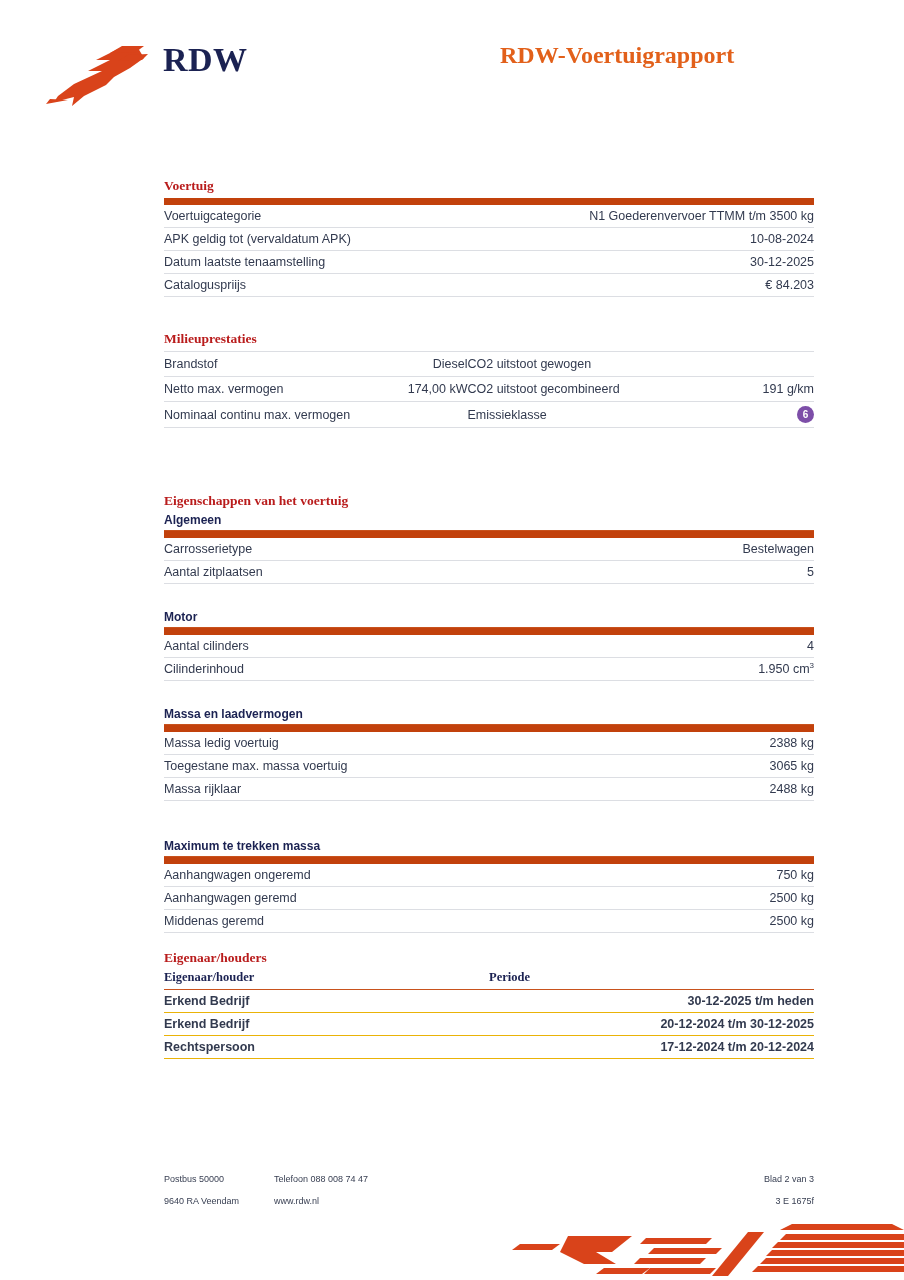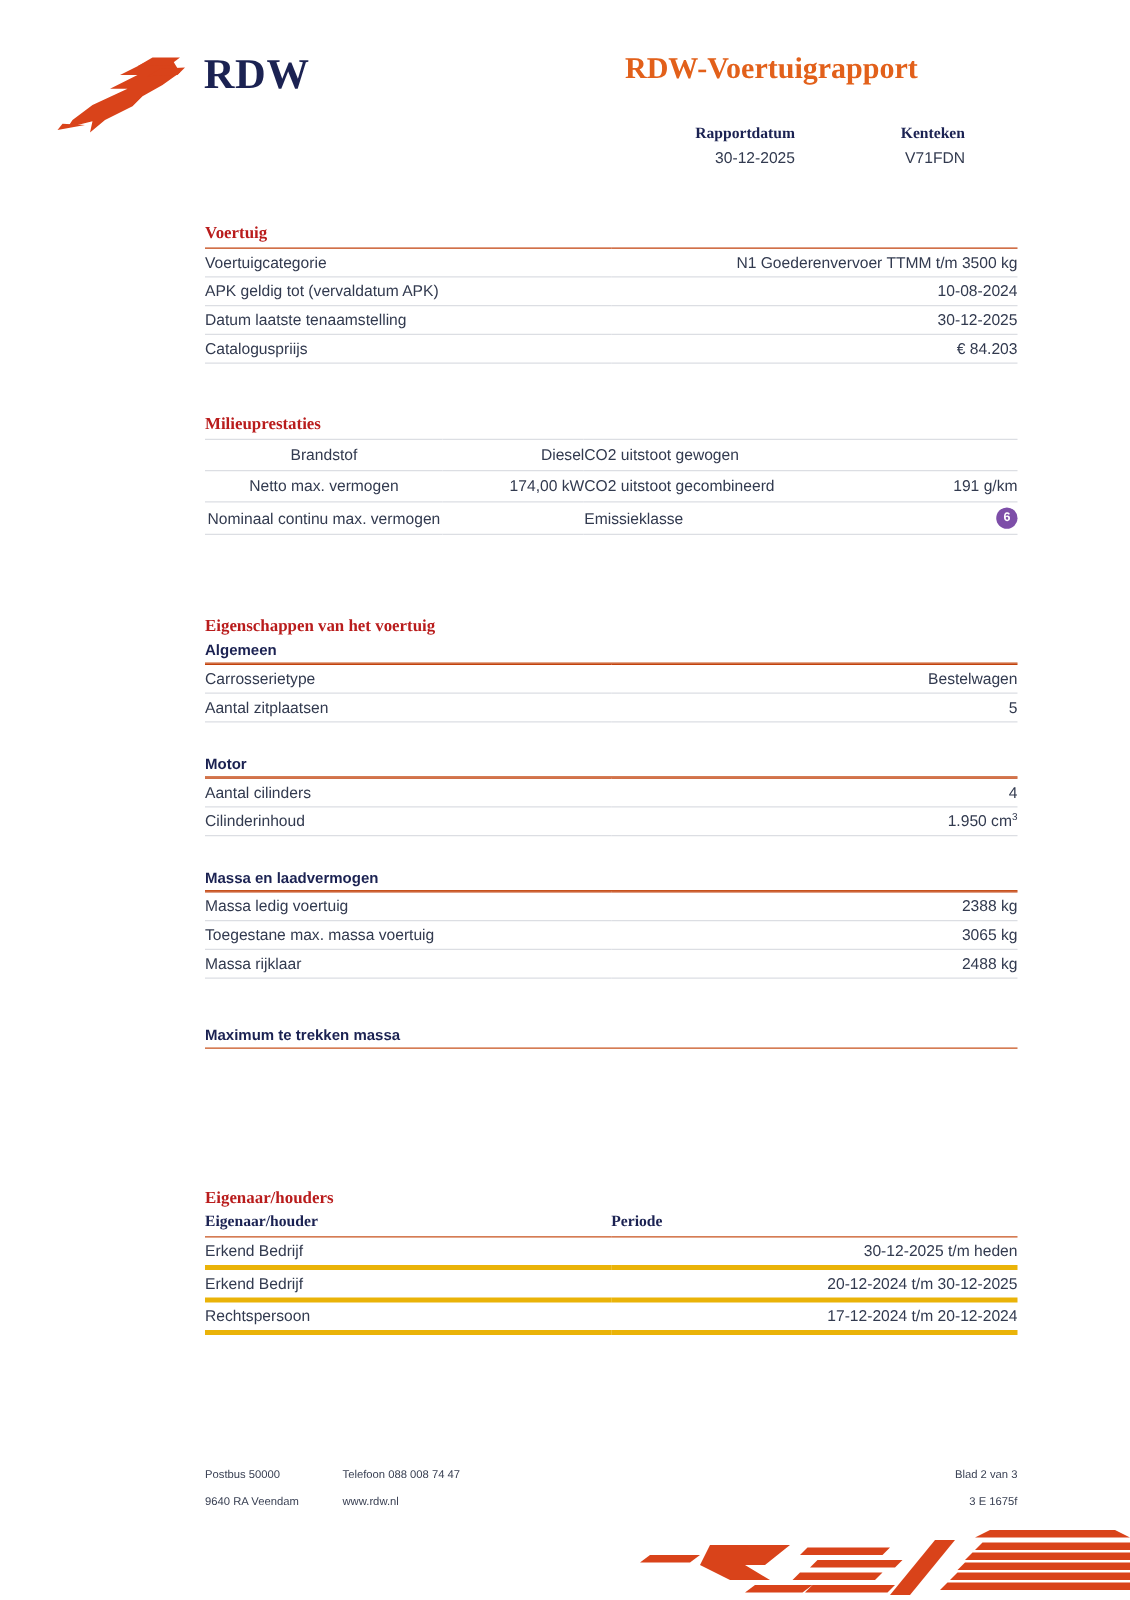--- a/index.html
+++ b/index.html
@@ -99,38 +99,38 @@
     table-layout: fixed;
   }
   table.kv td {
     font-size: 12.5px;
     color: #323a4f;
     padding: 4px 0 4px 0;
     border-bottom: 1px solid #dcdee3;
     vertical-align: bottom;
     line-height: 14px;
   }
-  table.kv tr:first-child td { border-top: 1px solid #c2410c; }
+  table.kv tr:first-child td { border-top: 7px solid #c2410c; }
   .top-no-border tr:first-child td { border-top: none; }
   td.val { text-align: right; }
   td.lbl { text-align: left; }
 
   
   table.quad { width: 650px; border-collapse: collapse; table-layout: fixed; }
   table.quad td {
     font-size: 12.5px;
     color: #323a4f;
     padding: 4px 0 4px 0;
     border-bottom: 1px solid #dcdee3;
     vertical-align: bottom;
     line-height: 16px;
     height: 16px;
   }
   table.quad tr:first-child td { border-top: 1px solid #dcdee3; }
-  td.q-l1 { width: 190px; text-align: center; }
+  td.q-l1 { width: 190px; text-align: left; }
   td.q-v1 { width: 113px; text-align: right; padding-right: 41px; }
   td.q-l2 { width: 200px; text-align: left; }
   td.q-v2 { width: 146px; text-align: right; }
 
   .badge {
     display: inline-block;
     width: 17px; height: 17px;
     border-radius: 50%;
     background: #7d4ea8;
     color: #ffffff;
@@ -150,22 +150,23 @@
     color: #1b2252;
     padding: 0 0 4px 0;
     border-bottom: 1px solid #c8521d;
   }
   table.owners th.h-l { text-align: left; }
   table.owners th.h-r { text-align: left; margin-top: 37px; }
   table.owners td {
     font-size: 12.5px;
     color: #323a4f;
     padding: 4px 0 4px 0;
-    border-bottom: 4px solid #eab308;
+    border-bottom: 1px solid #eab308;
     line-height: 14px;
+    font-weight: bold;
   }
   table.owners td.o-r { text-align: right; }
 
   sup { font-size: 8px; vertical-align: super; line-height: 0; }
 
   
   .footer {
     position: absolute;
     left: 164px; top: 1168px;
     width: 650px;
@@ -198,30 +199,20 @@
           <path d="M104 10 L84 11 L74 17 L98 16 Z"></path>
           <path d="M6 55 L2 60 L24 56 Z"></path>
         </g>
       </svg>
     </div>
 
     <div class="logo-word">RDW</div>
 
     <div class="doc-title">RDW-Voertuigrapport</div>
 
-    <div class="meta">
-      <div class="meta-col">
-        <div class="meta-label">Rapportdatum</div>
-        <div class="meta-value">30-12-2025</div>
-      </div>
-      <div class="meta-col">
-        <div class="meta-label">Kenteken</div>
-        <div class="meta-value">V71FDN</div>
-      </div>
-    </div>
   </div>
 
   <div class="section" style="top:178px;">
     <div class="sec-title">Voertuig</div>
     <table class="kv">
       <tbody>
         <tr>
           <td class="lbl">Voertuigcategorie</td>
           <td class="val">N1 Goederenvervoer TTMM t/m 3500 kg</td>
         </tr>
@@ -323,20 +314,36 @@
             <td class="lbl">Massa rijklaar</td>
             <td class="val">2488 kg</td>
           </tr>
         </tbody>
       </table>
     </div>
 
     <div style="margin-top:38px;">
       <div class="sub-title">Maximum te trekken massa</div>
       <div class="rule-orange"></div>
+      <table class="kv top-no-border">
+        <tbody>
+          <tr>
+            <td class="lbl">Aanhangwagen ongeremd</td>
+            <td class="val">750 kg</td>
+          </tr>
+          <tr>
+            <td class="lbl">Aanhangwagen geremd</td>
+            <td class="val">2500 kg</td>
+          </tr>
+          <tr>
+            <td class="lbl">Middenas geremd</td>
+            <td class="val">2500 kg</td>
+          </tr>
+        </tbody>
+      </table>
     </div>
   </div>
 
   <div class="section" style="top:950px;">
     <div class="sec-title">Eigenaar/houders</div>
     <table class="owners">
       <thead>
         <tr>
           <th class="h-l">Eigenaar/houder</th>
           <th class="h-r">Periode</th>

